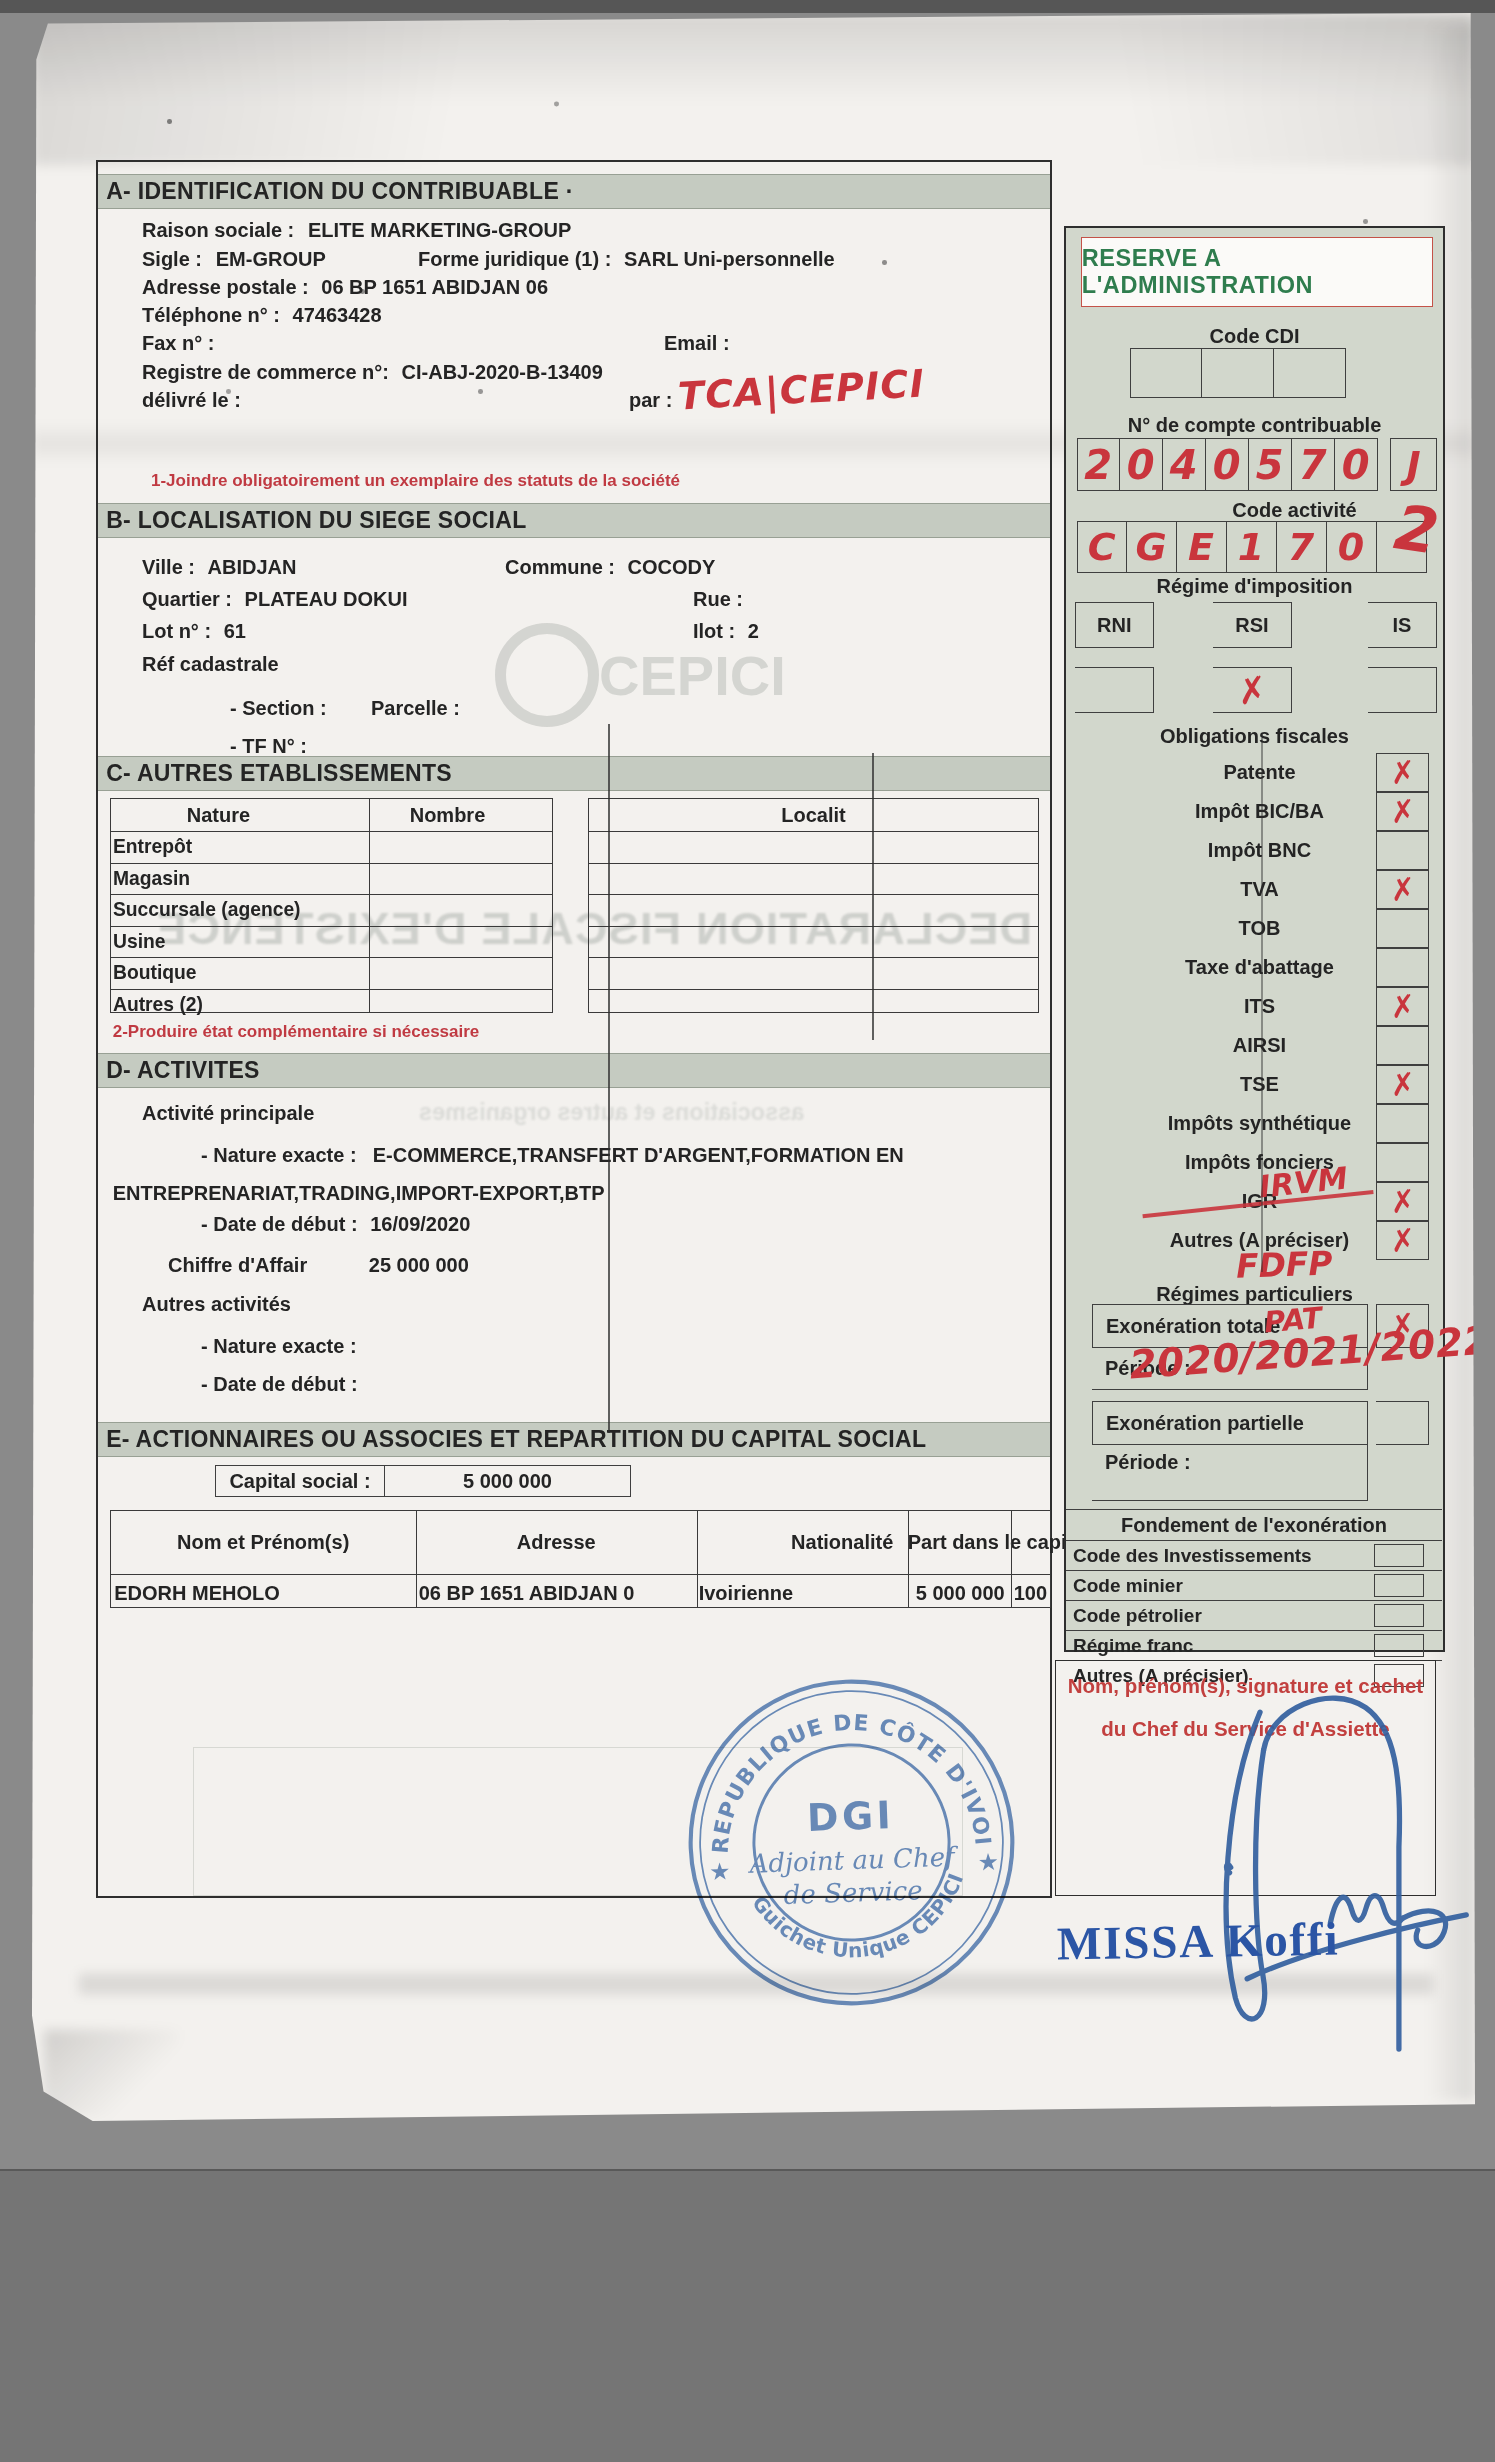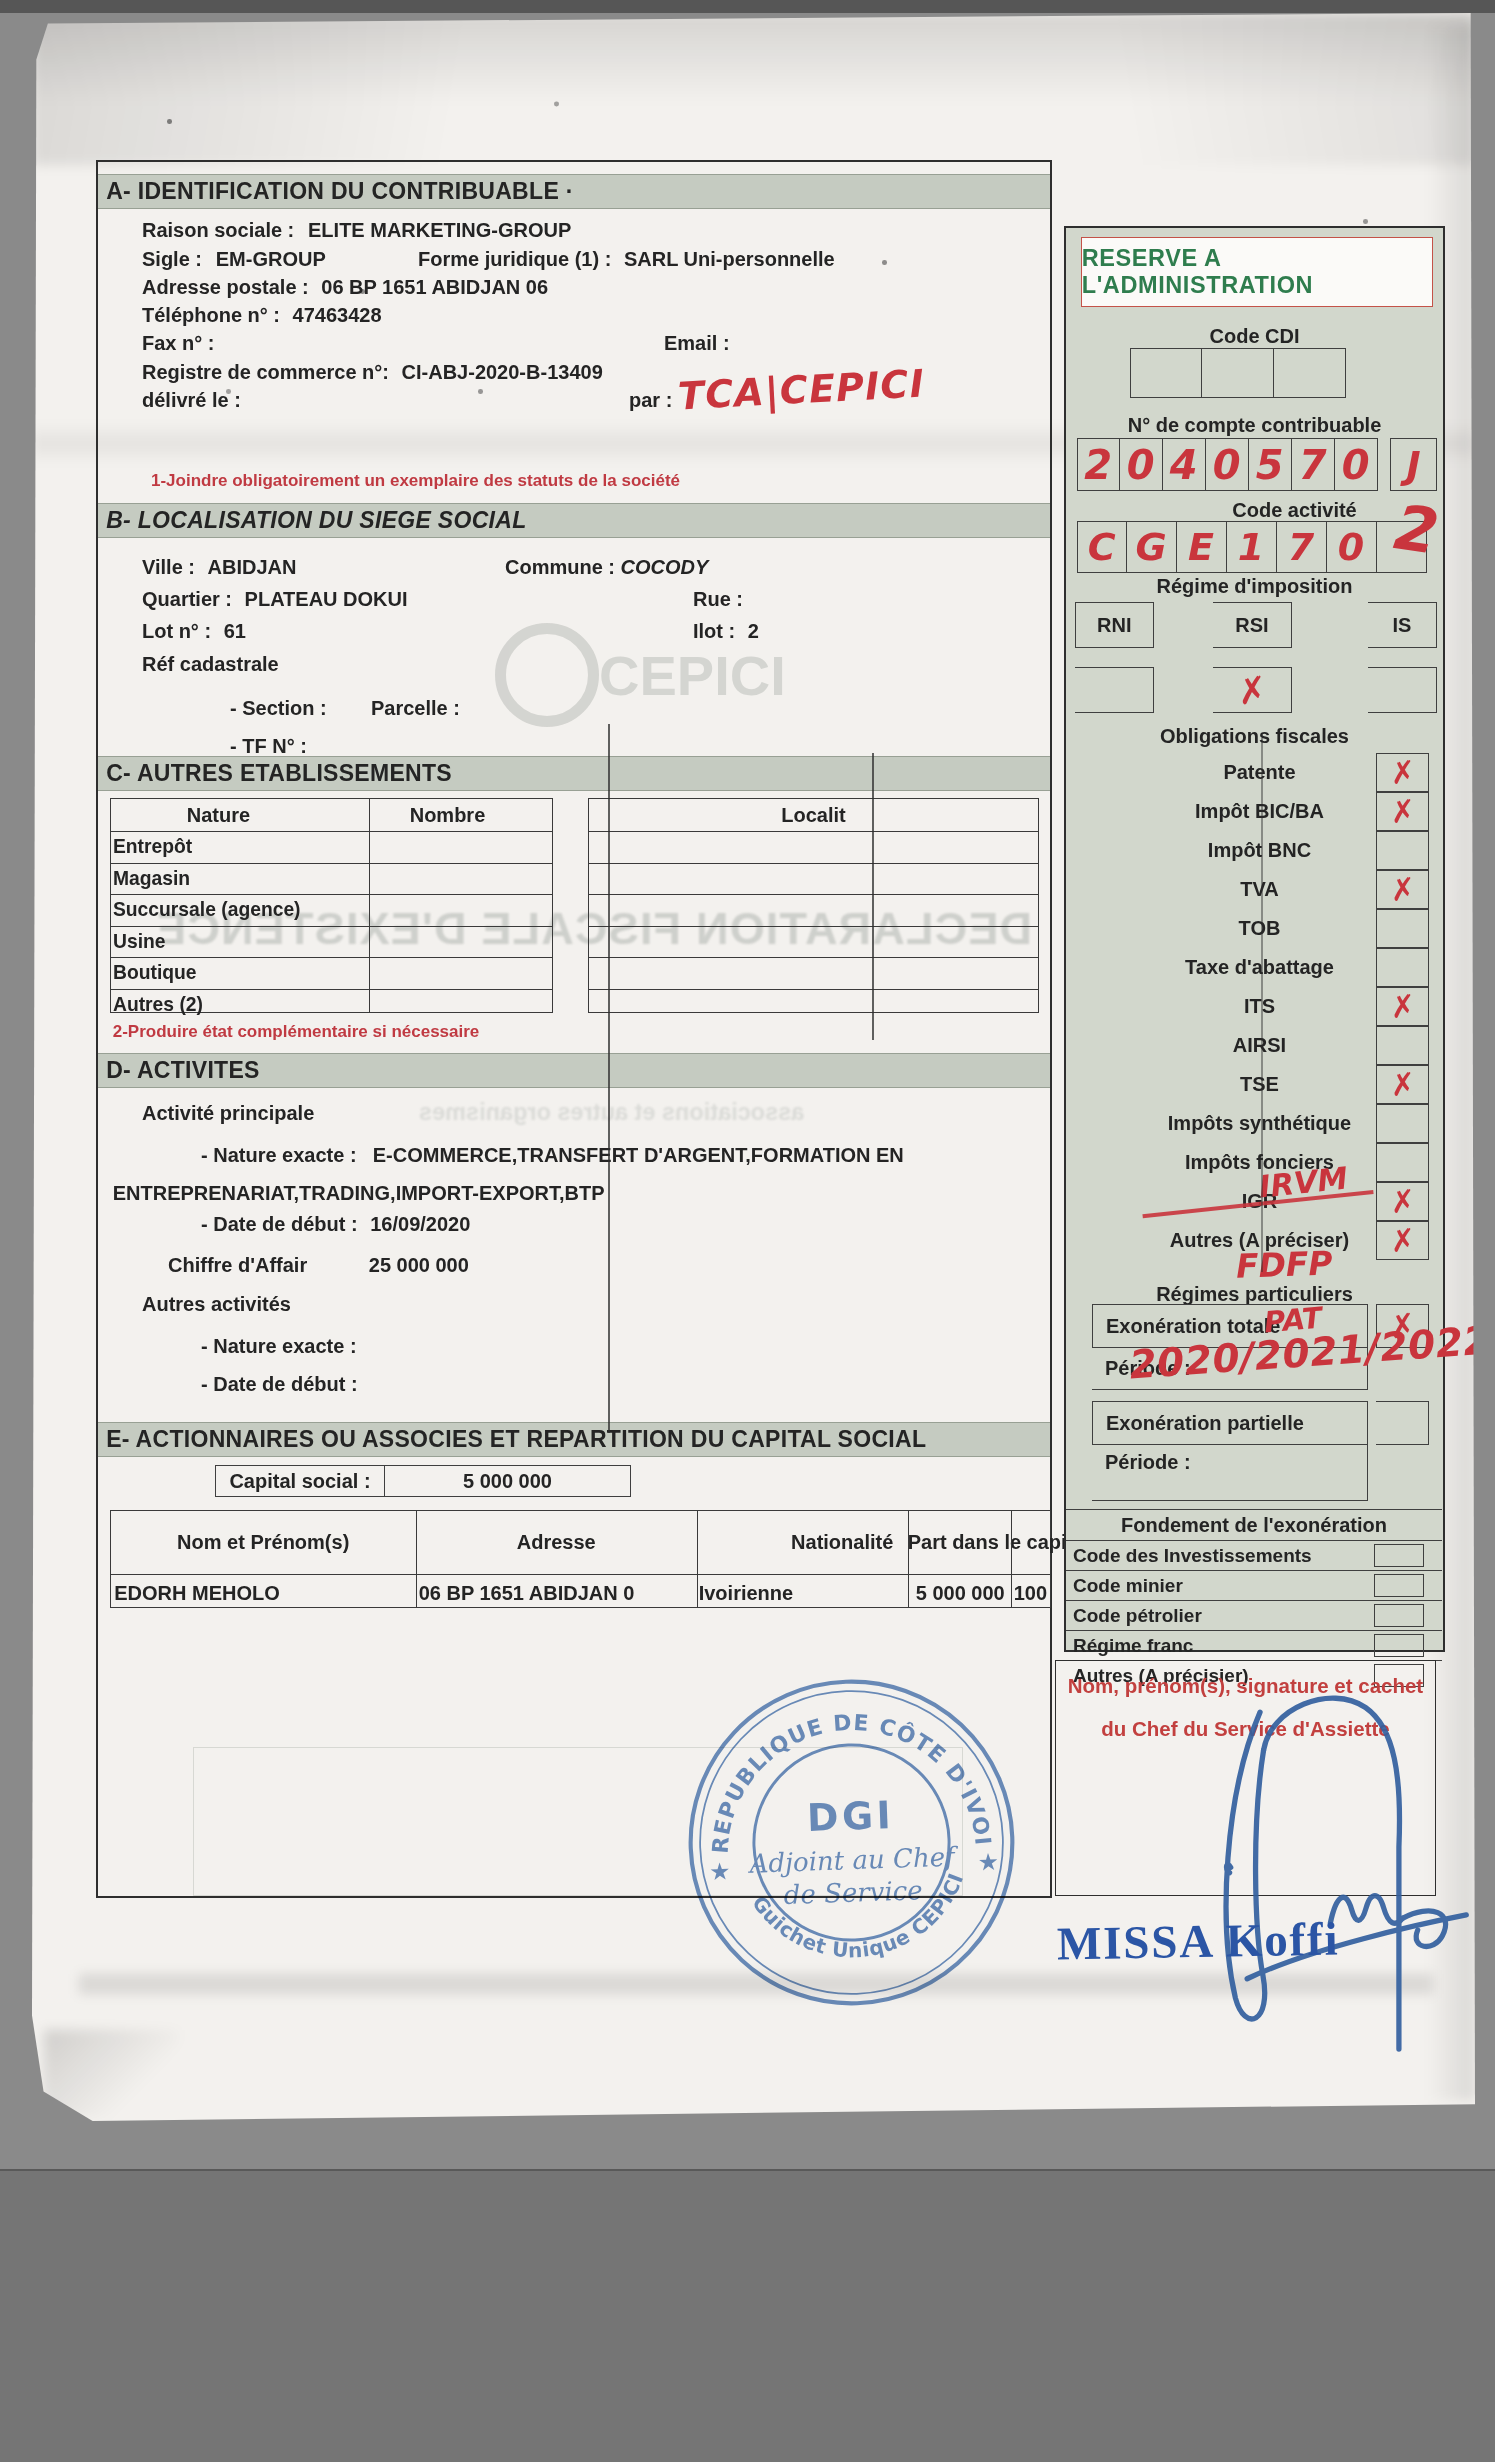--- a/index.html
+++ b/index.html
@@ -106,30 +106,30 @@
     <span class="abs lbl" style="left:566px;top:170px;">Email :</span>
     <div class="abs lbl" style="left:44px;top:199px;">
       <span>Registre de commerce n°:</span>
       <span style="margin-left:7px;">CI-ABJ-2020-B-13409</span>
     </div>
     <span class="abs lbl" style="left:44px;top:227px;">délivré le :</span>
     <span class="abs lbl" style="left:531px;top:227px;">par :</span>
     <span class="abs hw" style="left:580px;top:206px;font-size:38px;transform:rotate(-3deg);letter-spacing:1.2px;">TCA|CEPICI</span>
     <span class="abs lbl sm red" style="left:53px;top:309px;">1-Joindre obligatoirement un exemplaire des statuts de la société</span>
 
-    <div class="bar" style="top:341px;font-style:italic;">
+    <div class="bar" style="top:341px;">
       <span class="lbl">B- LOCALISATION DU SIEGE SOCIAL</span>
     </div>
     <div class="abs lbl" style="left:44px;top:394px;">
       <span>Ville :</span>
       <span style="margin-left:7px;">ABIDJAN</span>
     </div>
     <div class="abs lbl" style="left:407px;top:394px;">
       <span>Commune :</span>
-      <span style="font-style:italic;">COCODY</span>
+      <span style="margin-left:7px;">COCODY</span>
     </div>
     <div class="abs lbl" style="left:44px;top:426px;">
       <span>Quartier :</span>
       <span style="margin-left:7px;">PLATEAU DOKUI</span>
     </div>
     <span class="abs lbl" style="left:595px;top:426px;">Rue :</span>
     <div class="abs lbl" style="left:44px;top:458px;">
       <span>Lot n° :</span>
       <span style="margin-left:7px;">61</span>
     </div>

